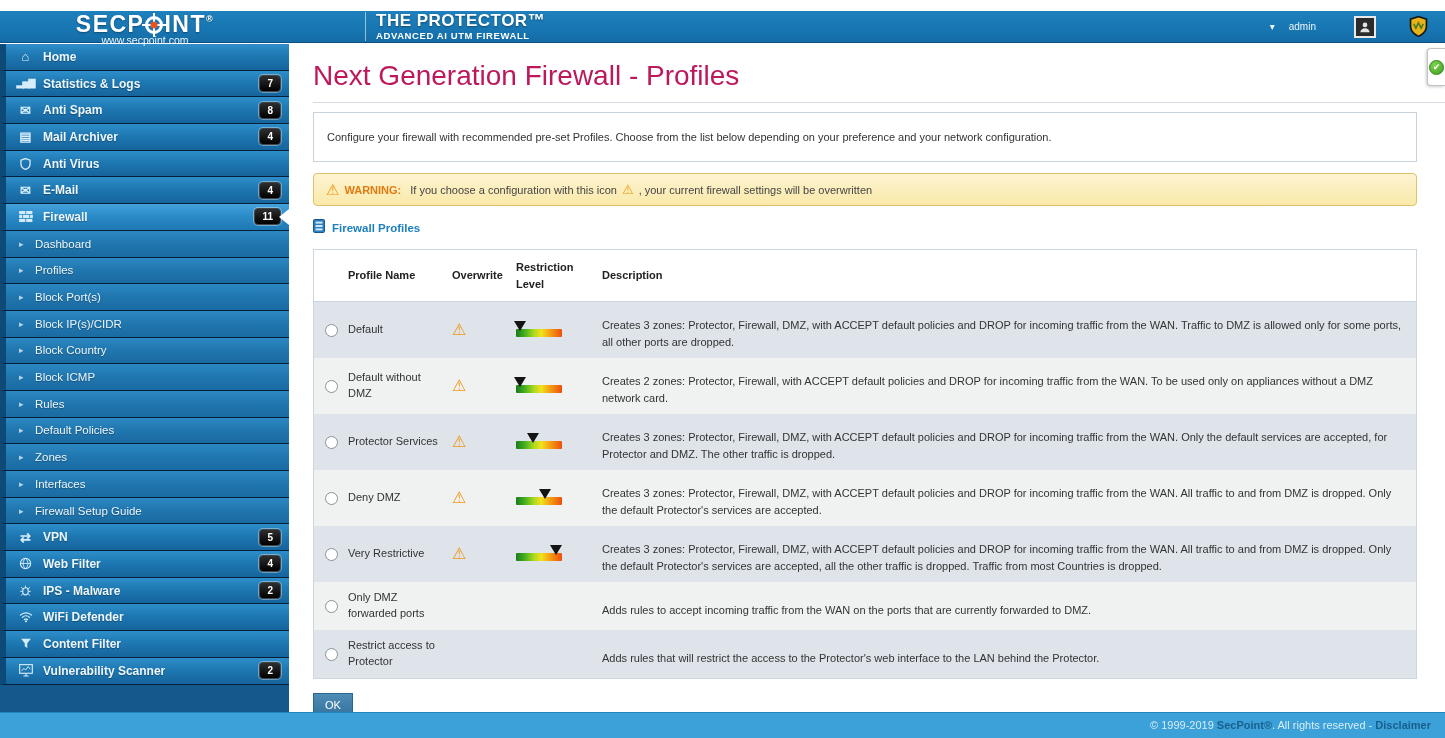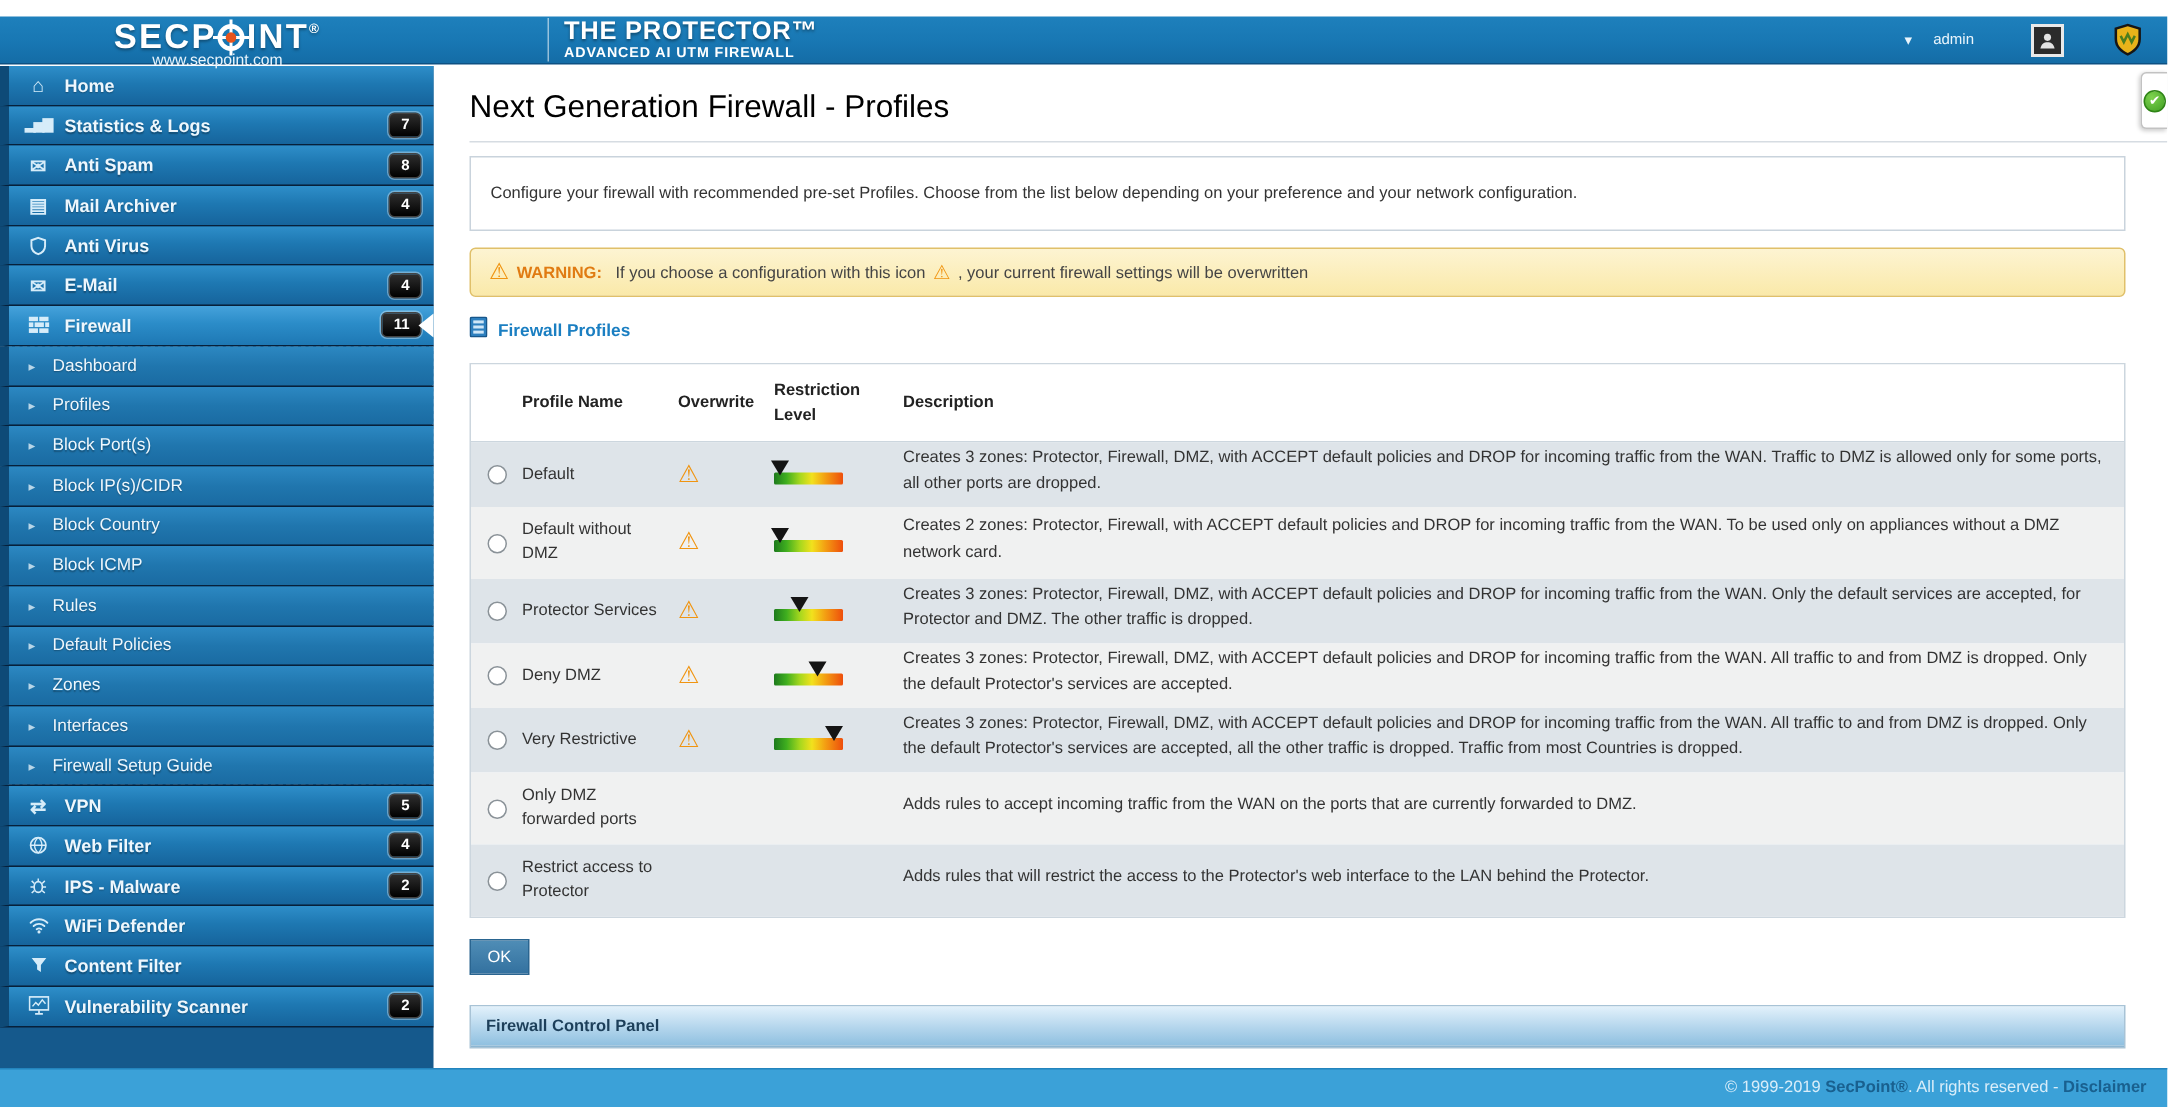--- a/index.html
+++ b/index.html
@@ -41,21 +41,21 @@
   .sub-arrow { color:#b8d6e8; font-size:9px; width:8px; flex:none; }
   .badge { background:linear-gradient(180deg,#2e2e2e,#000); color:#fff; font-size:10px; font-weight:bold;
            padding:2px 7px; border-radius:4px; border:1px solid #444; box-shadow:0 0 0 1px rgba(255,255,255,.35); }
   .side-item.selected { background:linear-gradient(180deg,#45a2db 0%,#2b8cc8 45%,#1e78b4 100%); }
   .side-item.selected::after { content:''; position:absolute; right:0; top:50%; transform:translateY(-50%);
            width:0; height:0; border-top:8px solid transparent; border-bottom:8px solid transparent; border-right:10px solid #fff; }
   .submenu-wrap { outline:1px dashed #c2dcee; outline-offset:-1px; }
 
   
   .content { position:absolute; left:289px; top:44px; right:0; bottom:26px; background:#fff; padding:16px 28px 0 24px; overflow:hidden; }
-  h1[data-name="page-title"] { color:#000000; font-size:21px; font-weight:normal; }
+  h1[data-name="page-title"] { color:#be185d; font-size:28px; font-weight:normal; }
   .title-hr { border:none; border-top:1px solid #d6dce2; margin:10px -28px 0 0; }
   .notif-tab { position:absolute; top:4px; right:0; width:18px; height:38px; background:#fff; border:1px solid #c2c2c2; border-right:none;
                border-radius:4px 0 0 4px; box-shadow:-1px 1px 3px rgba(0,0,0,.2); display:flex; align-items:center; justify-content:center; cursor:pointer; }
   .gcheck { width:15px; height:15px; border-radius:50%; background:radial-gradient(circle at 35% 30%,#7ed34f,#3f9e22); color:#fff;
             font-size:9px; display:flex; align-items:center; justify-content:center; border:1px solid #2f8416; }
 
   .intro { margin-top:9px; border:1px solid #c9d3dc; padding:18px 13px; font-size:11px; color:#333; }
 
   .warnbox { margin-top:11px; border:1px solid #e0c06a; border-radius:4px; padding:8px 12px;
              background:linear-gradient(180deg,#fdf4d2 0%,#fae9a9 100%); font-size:11px; color:#444;
@@ -75,21 +75,21 @@
   .trow.odd  { background:#dee4e9; }
   .trow.even { background:#f0f1f1; }
   .c-radio { display:flex; justify-content:center; }
   .radio { width:13px; height:13px; border:1px solid #8a9298; border-radius:50%; background:#fff; display:inline-block; cursor:pointer; }
   .c-name { padding:8px 6px 8px 0; line-height:1.45; }
   .c-ow .warn-tri { font-size:16px; }
   .rbar { position:relative; display:inline-block; width:46px; height:8px; border-radius:1px; margin-top:7px;
           background:linear-gradient(90deg,#1d7a1d 0%,#3fae1f 18%,#a8d81e 38%,#f2e11d 55%,#f39c12 75%,#ee4e0c 100%); }
   .rmark { position:absolute; top:-8px; width:0; height:0; transform:translateX(-50%);
            border-left:6px solid transparent; border-right:6px solid transparent; border-top:10px solid #141414; }
-  .c-desc { padding:2px 12px 7px 0; line-height:1.55; }
+  .c-desc { padding:15px 12px 7px 0; line-height:1.55; }
 
   .okbtn { margin-top:14px; background:linear-gradient(180deg,#4f8db6 0%,#33719f 100%); border:1px solid #2a6590;
            border-radius:0; color:#fff; font-size:11px; padding:5px 11px; cursor:pointer; font-family:"Liberation Sans",sans-serif; }
 
   .cpanel { margin-top:20px; border:1px solid #a8c3d6; }
   .cpanel-h { padding:7px 10px; font-size:11px; font-weight:bold; color:#1d3f5a; border-bottom:1px solid #8cb6d2;
               background:linear-gradient(180deg,#e2f1fb 0%,#b3d5ec 55%,#8fc0e0 100%); }
 
   
   .footer { position:absolute; left:0; bottom:0; width:100%; height:26px; background:#3ba1d8; border-top:1px solid #2384bd;

